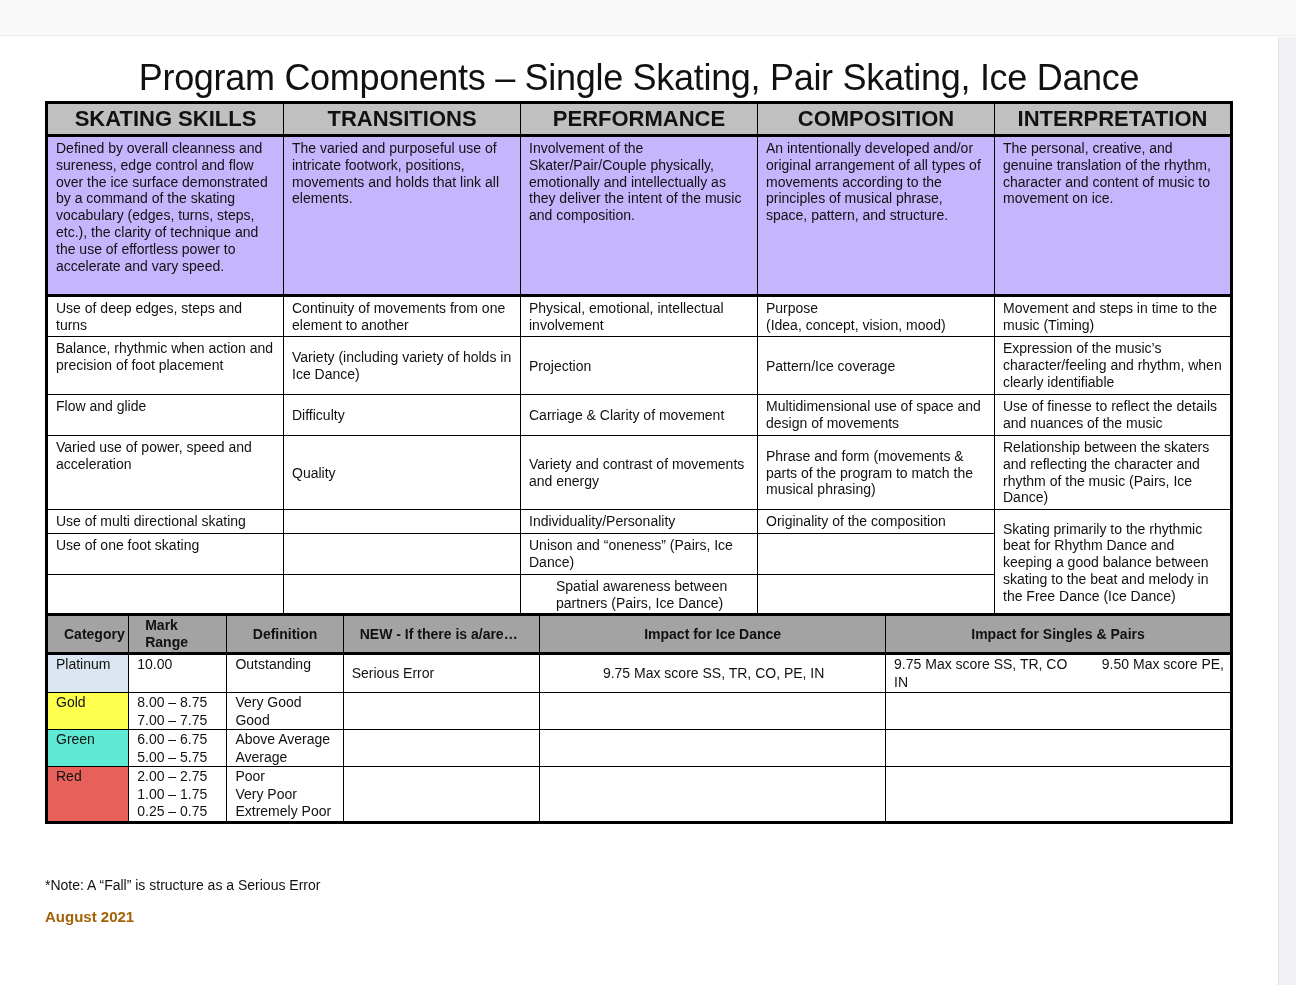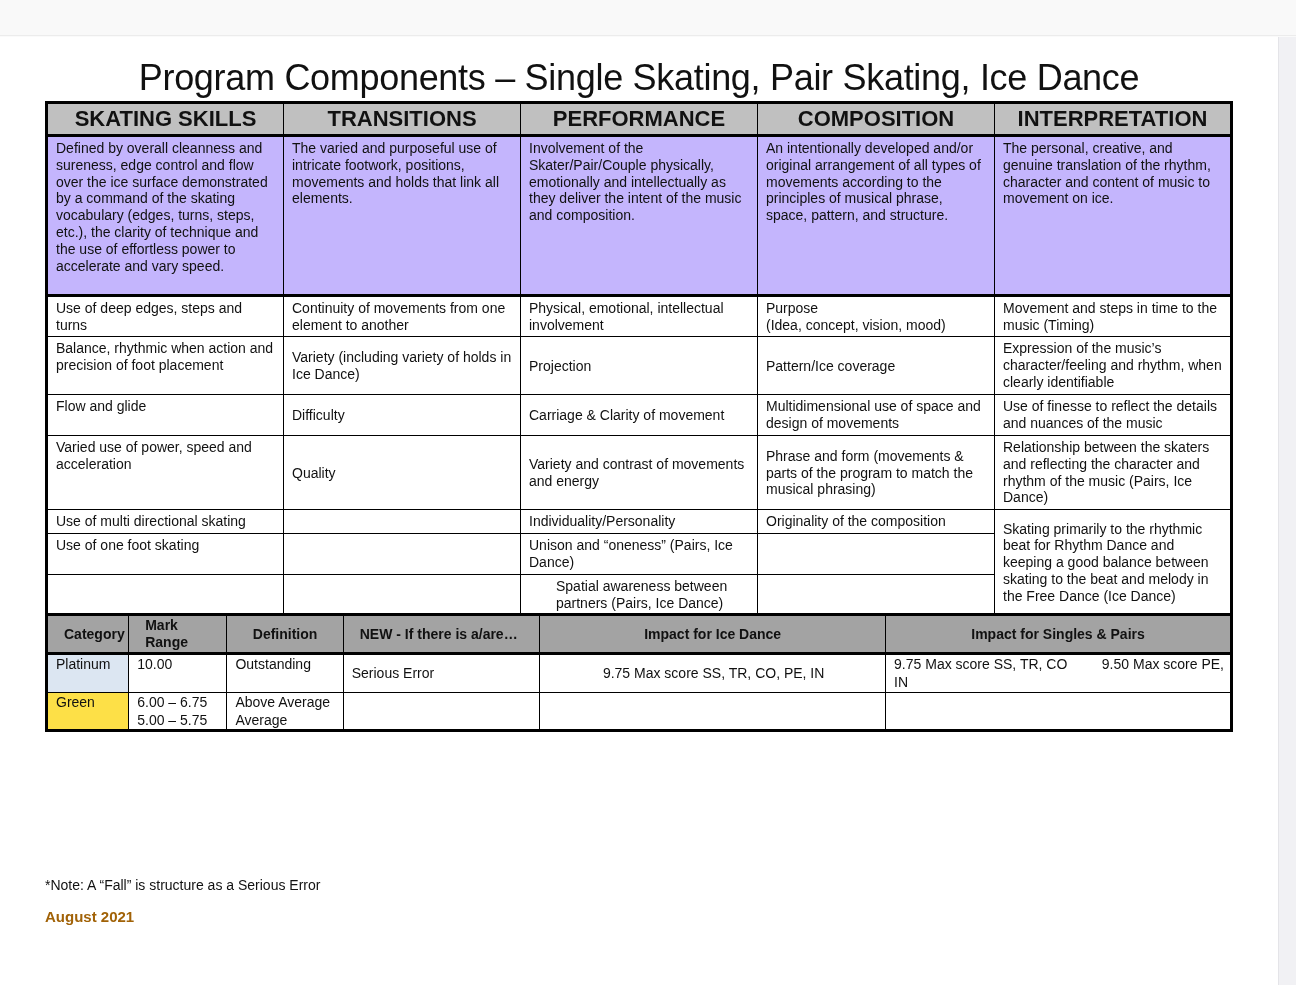--- a/index.html
+++ b/index.html
@@ -143,30 +143,60 @@
     <td class="mid center">9.75 Max score SS, TR, CO, PE, IN</td>
     <td>
       <div class="split">
             <span>9.75 Max score SS, TR, CO</span>
             <span>9.50 Max score PE,</span>
           </div>
       <div>IN</div>
     </td>
   </tr>
   <tr class="dbl">
-    <td style="background:#fde047">Green</td>
+    <td style="background:#ffff4d">Gold</td>
+    <td>
+          <div>8.00 – 8.75</div>
+          <div>7.00 – 7.75</div>
+        </td>
+    <td>
+          <div>Very Good</div>
+          <div>Good</div>
+        </td>
+    <td></td>
+    <td></td>
+    <td></td>
+  </tr>
+  <tr class="dbl">
+    <td style="background:#5eead4">Green</td>
     <td>
           <div>6.00 – 6.75</div>
           <div>5.00 – 5.75</div>
         </td>
     <td>
           <div>Above Average</div>
           <div>Average</div>
         </td>
     <td></td>
     <td></td>
     <td></td>
   </tr>
+  <tr class="tri">
+    <td style="background:#e8605a">Red</td>
+    <td>
+          <div>2.00 – 2.75</div>
+          <div>1.00 – 1.75</div>
+          <div>0.25 – 0.75</div>
+        </td>
+    <td>
+          <div>Poor</div>
+          <div>Very Poor</div>
+          <div>Extremely Poor</div>
+        </td>
+    <td></td>
+    <td></td>
+    <td></td>
+  </tr>
 </tbody>
   </table>
 
 <div class="note">*Note: A “Fall” is structure as a Serious Error</div>
 <div class="date">August 2021</div>
 
 </body></html>

